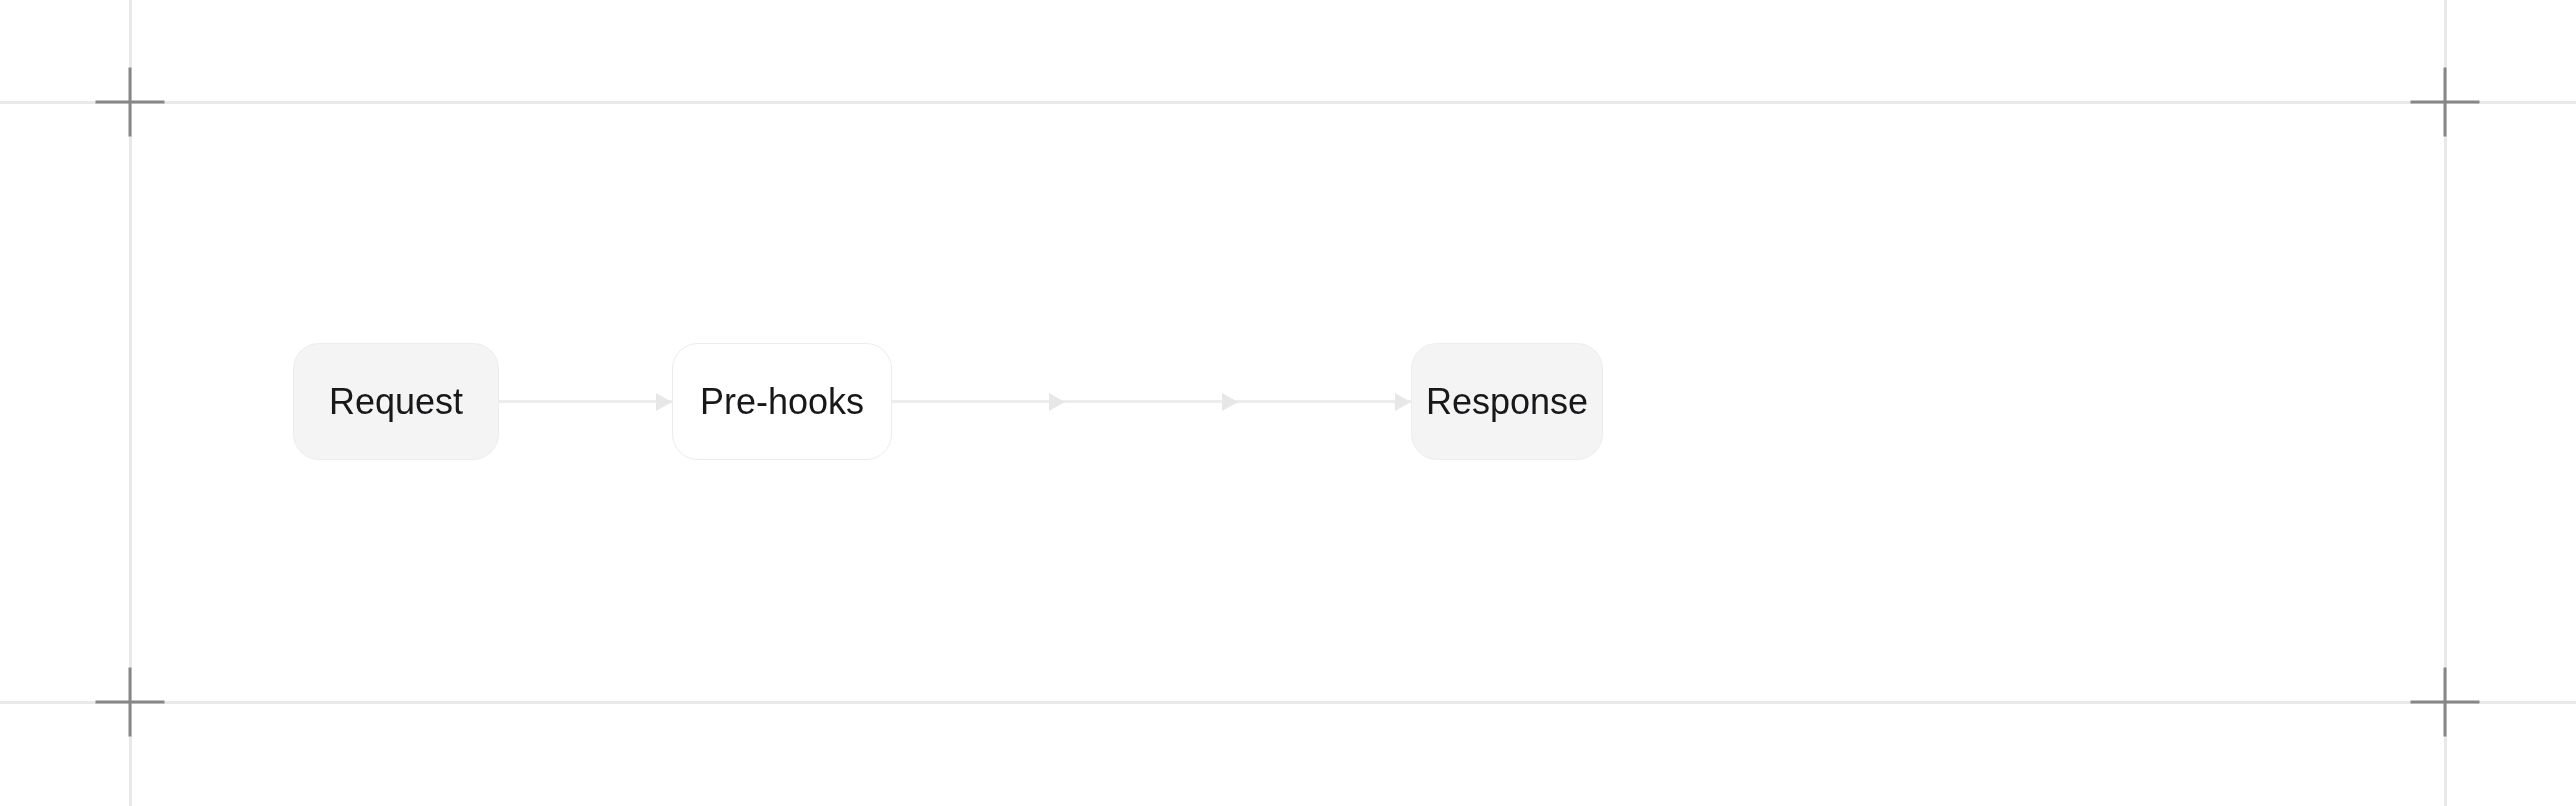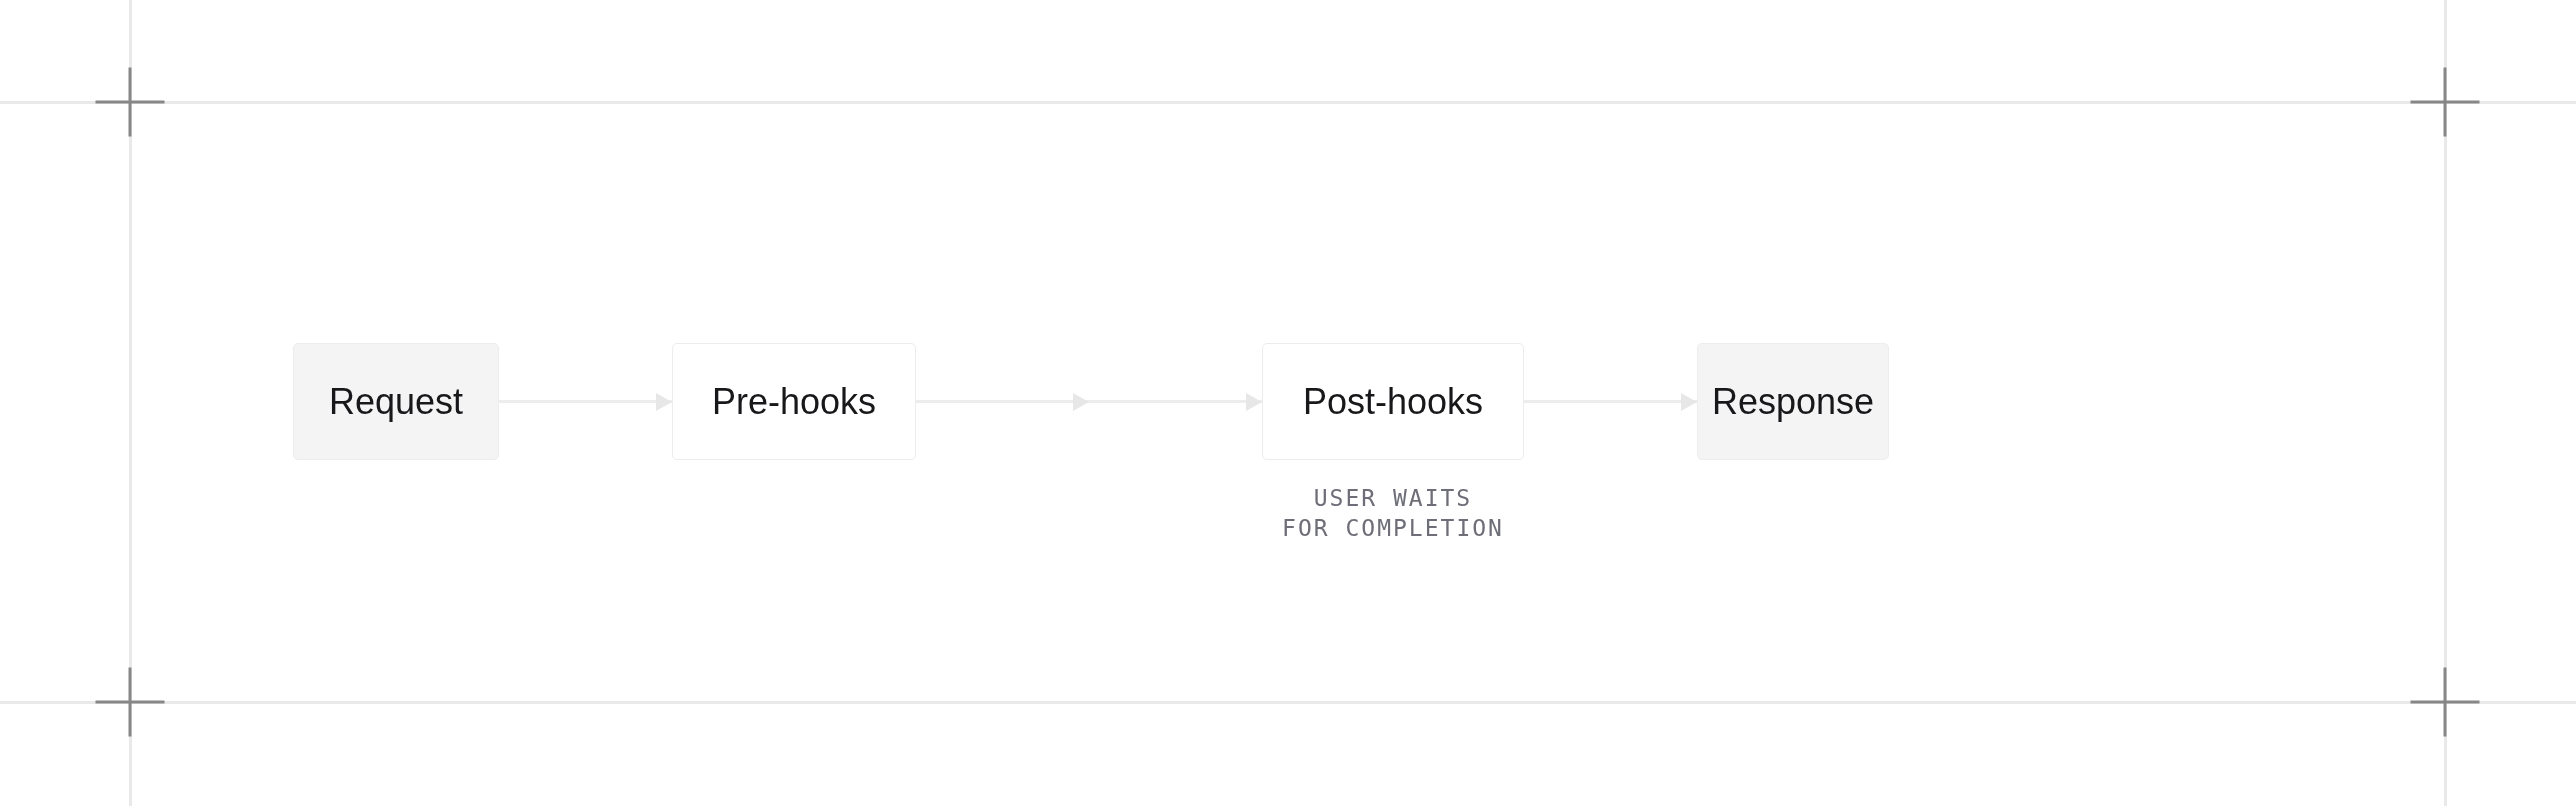--- a/index.html
+++ b/index.html
@@ -76,21 +76,21 @@
   .node-wrap {
     position: relative;
     display: flex;
     flex-direction: column;
     align-items: center;
   }
 
   .node {
     height: 117px;
     box-sizing: border-box;
-    border-radius: 5px;
+    border-radius: 26px;
     display: flex;
     align-items: center;
     justify-content: center;
     padding: 0 30px;
     border: 1.8px solid #ececec;
     background: #ffffff;
     white-space: nowrap;
   }
   .node.filled {
     background: #f4f4f5;
@@ -162,44 +162,37 @@
       </div>
       <div class="node-caption"></div>
     </div>
 
     <div class="connector" style="width:173px">
       <div class="line"></div>
       <div class="head"></div>
     </div>
 
     <div class="node-wrap">
-      <div class="node" style="width:244px">
+      <div class="node" style="width:220px">
         <span class="node-label">Pre-hooks</span>
       </div>
       <div class="node-caption"></div>
     </div>
 
     <div class="connector" style="width:173px">
       <div class="line"></div>
       <div class="head"></div>
     </div>
 
 
     <div class="connector" style="width:173px">
       <div class="line"></div>
       <div class="head"></div>
     </div>
 
-    <div class="node-wrap">
-      <div class="node" style="width:262px">
-        <span class="node-label">Post-hooks</span>
-      </div>
-      <div class="node-caption">USER WAITS
-FOR COMPLETION</div>
-    </div>
 
     <div class="connector" style="width:173px">
       <div class="line"></div>
       <div class="head"></div>
     </div>
 
     <div class="node-wrap">
       <div class="node filled" style="width:192px">
         <span class="node-label">Response</span>
       </div>

